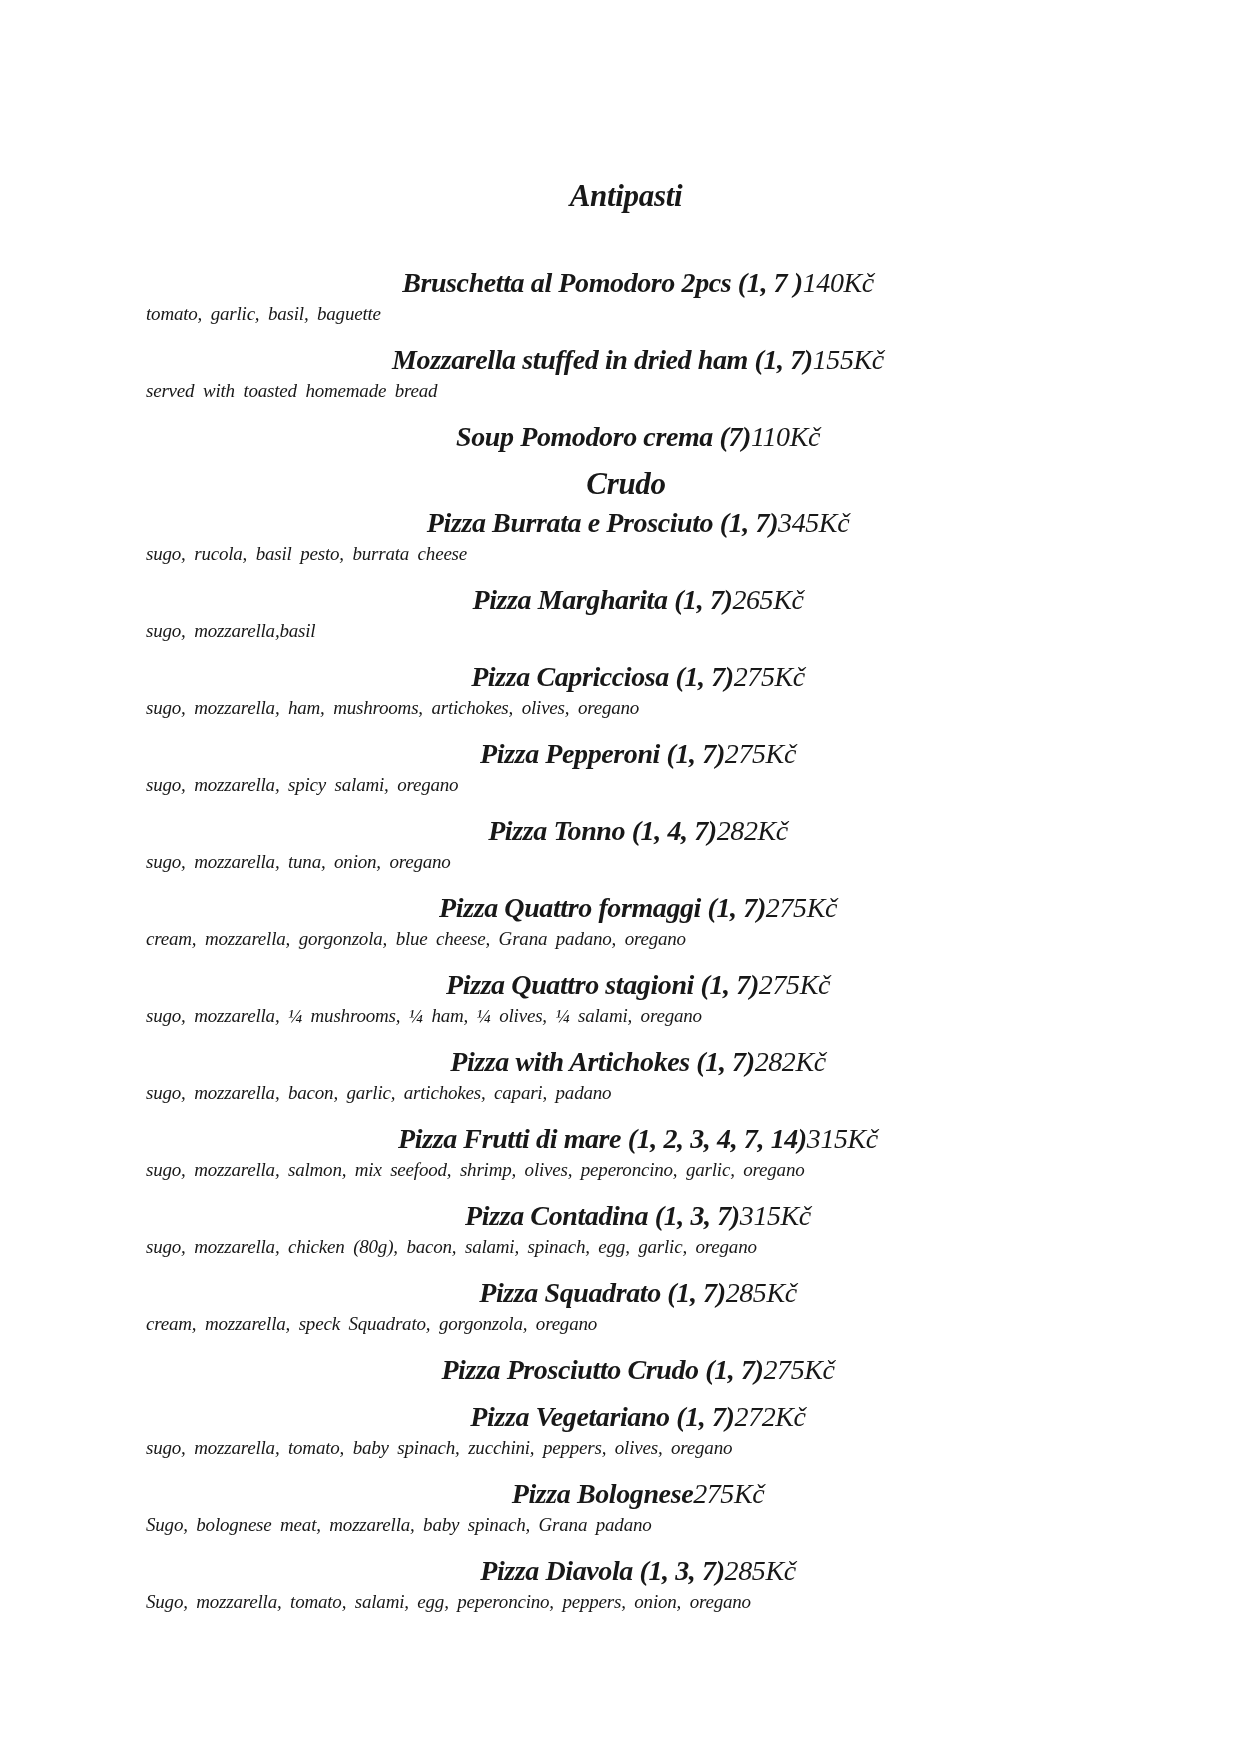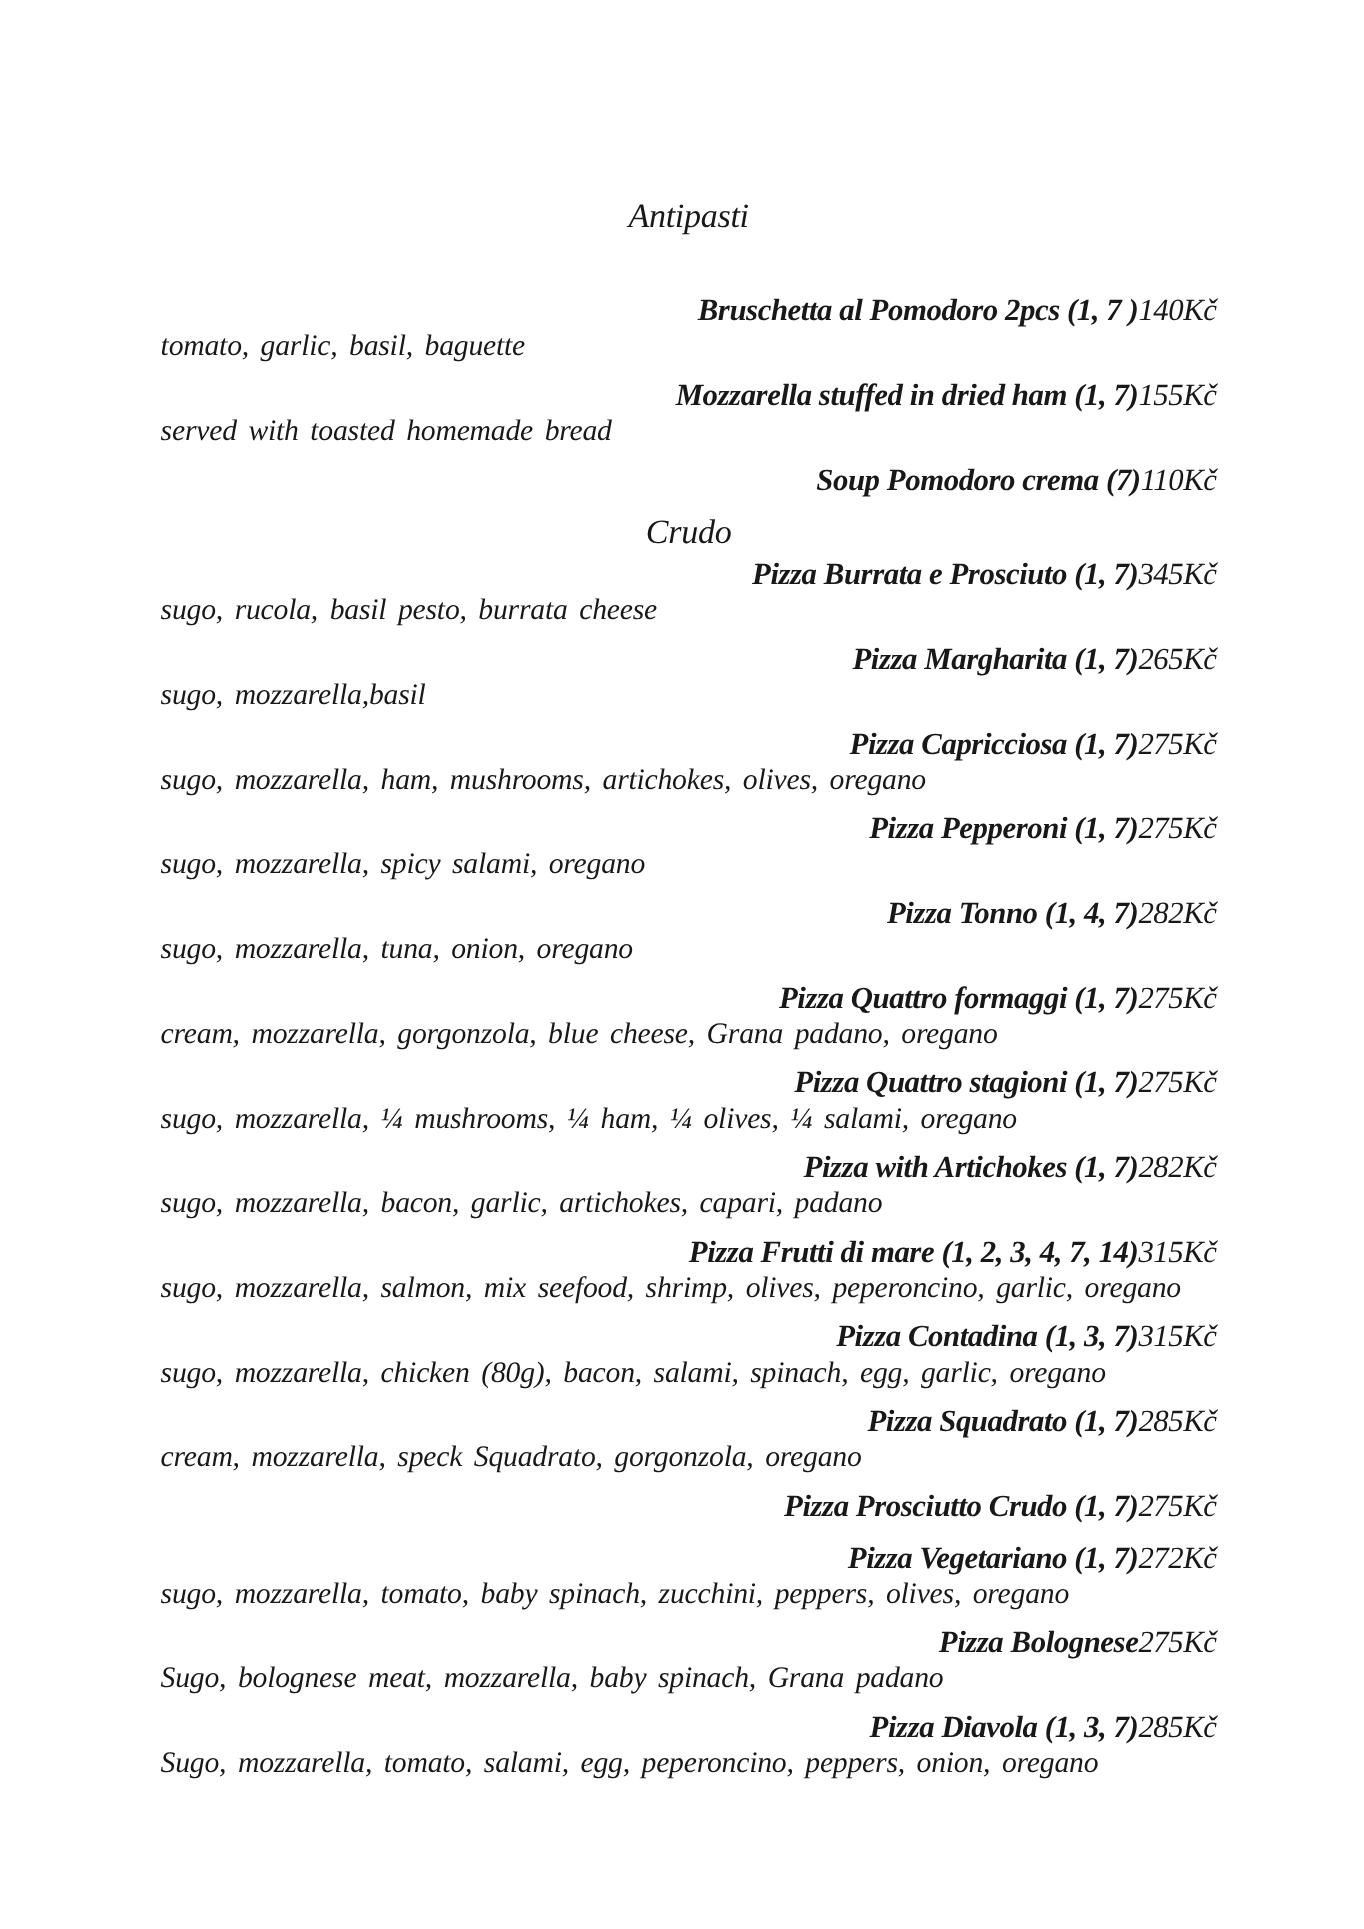--- a/index.html
+++ b/index.html
@@ -13,31 +13,31 @@
   }
   .page {
     box-sizing: border-box;
     width: 1240px;
     height: 1754px;
     padding: 180px 134px 0 146px;
   }
   .section-title {
     text-align: center;
     font-style: italic;
-    font-weight: normal;
+    font-weight: bold;
     font-size: 31px;
     line-height: 31px;
     letter-spacing: -0.3px;
   }
   .title-antipasti { margin: 0 0 56px 0; }
   .title-pizza   { margin: 0 0 8px 0; }
   .item { margin-bottom: 15px; }
   .item-row {
     display: flex;
-    justify-content: flex-end;
+    justify-content: center;
     align-items: baseline;
     margin-left: 24px;
   }
   .item-name {
     font-style: italic;
     font-weight: bold;
     font-size: 28px;
     line-height: 32px;
     letter-spacing: -0.4px;
     white-space: nowrap;
@@ -46,21 +46,21 @@
     font-style: italic;
     font-weight: normal;
     font-size: 28px;
     line-height: 32px;
     letter-spacing: -0.4px;
     white-space: nowrap;
   }
   .item-desc {
     font-style: italic;
     font-weight: normal;
-    font-size: 27px;
+    font-size: 19px;
     line-height: 30px;
     letter-spacing: -0.2px;
     word-spacing: 4px;
     white-space: nowrap;
   }
 </style>
 </head>
 <body>
 
 <div class="page">

